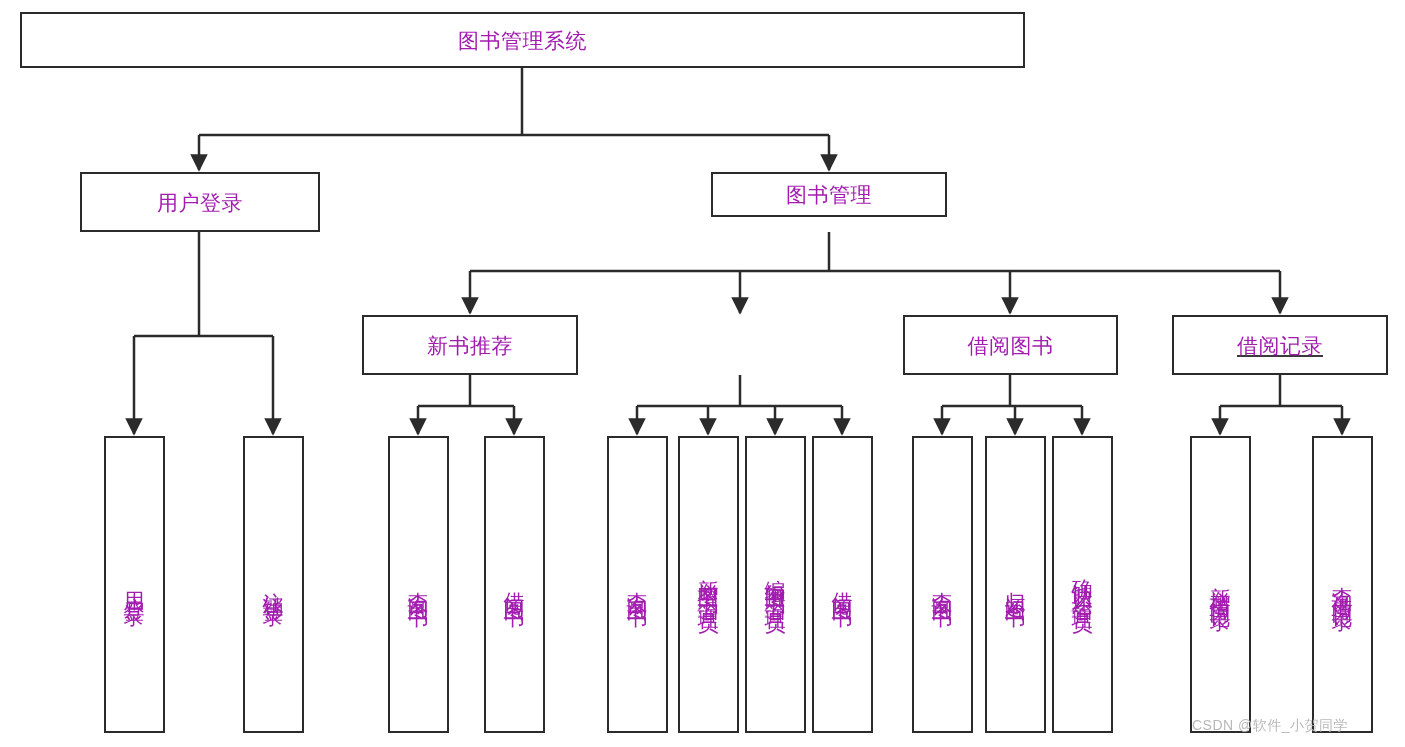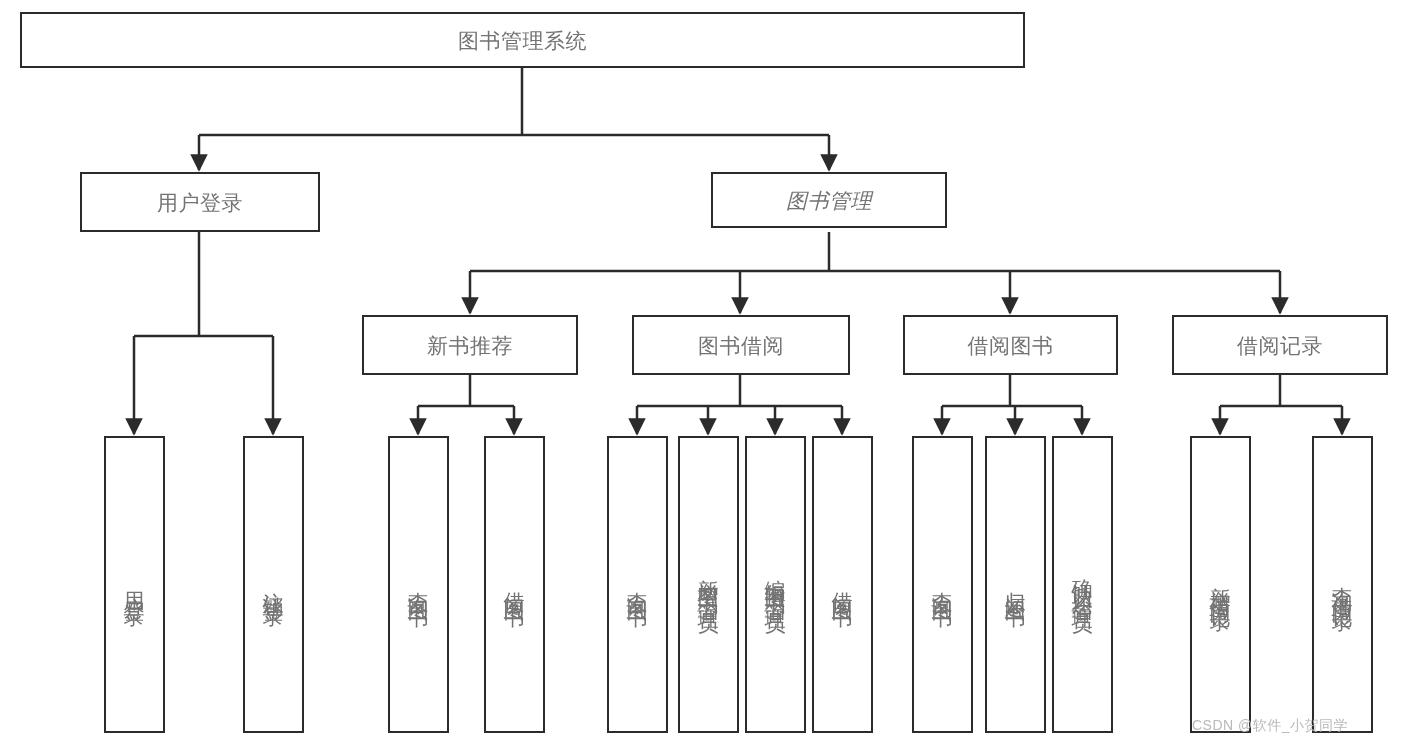--- a/index.html
+++ b/index.html
@@ -30,21 +30,21 @@
     position: absolute;
     box-sizing: border-box;
     background: #ffffff;
     border: 2px solid #2b2b2b;
     display: flex;
     align-items: center;
     justify-content: center;
     color: #3a3a3a;
   }
   .node-label {
-    color: #737373;
+    color: #a21caf;
     line-height: 1.0;
     white-space: pre;
   }
   
   .node.horiz .node-label {
     font-size: 21px;
     letter-spacing: 0.5px;
   }
   
   .node.vert {
@@ -127,37 +127,34 @@
   </svg>
 
   <div class="node horiz" style="left:20px; top:12px; width:1005px; height:56px;">
     <span class="node-label">图书管理系统</span>
   </div>
 
   <div class="node horiz" style="left:80px; top:172px; width:240px; height:60px;">
     <span class="node-label">用户登录</span>
   </div>
 
-  <div class="node horiz" style="left:711px; top:172px; width:236px; height:56px;font-style:italic;">
+  <div class="node horiz" style="left:711px; top:172px; width:236px; height:45px;">
     <span class="node-label">图书管理</span>
   </div>
 
   <div class="node horiz" style="left:362px; top:315px; width:216px; height:60px;align-items:center;">
     <span class="node-label">新书推荐</span>
   </div>
 
-  <div class="node horiz" style="left:632px; top:315px; width:218px; height:60px;">
-    <span class="node-label">图书借阅</span>
-  </div>
 
   <div class="node horiz" style="left:903px; top:315px; width:215px; height:60px;">
     <span class="node-label">借阅图书</span>
   </div>
 
-  <div class="node horiz" style="left:1172px; top:315px; width:216px; height:60px;">
+  <div class="node horiz" style="left:1172px; top:315px; width:216px; height:60px;text-decoration:underline;">
     <span class="node-label">借阅记录</span>
   </div>
 
   <div class="node vert" style="left:104px; top:436px; width:61px; height:297px;">
     <span class="node-label">用户登录</span>
   </div>
 
   <div class="node vert" style="left:243px; top:436px; width:61px; height:297px;">
     <span class="node-label">注销登录</span>
   </div>

